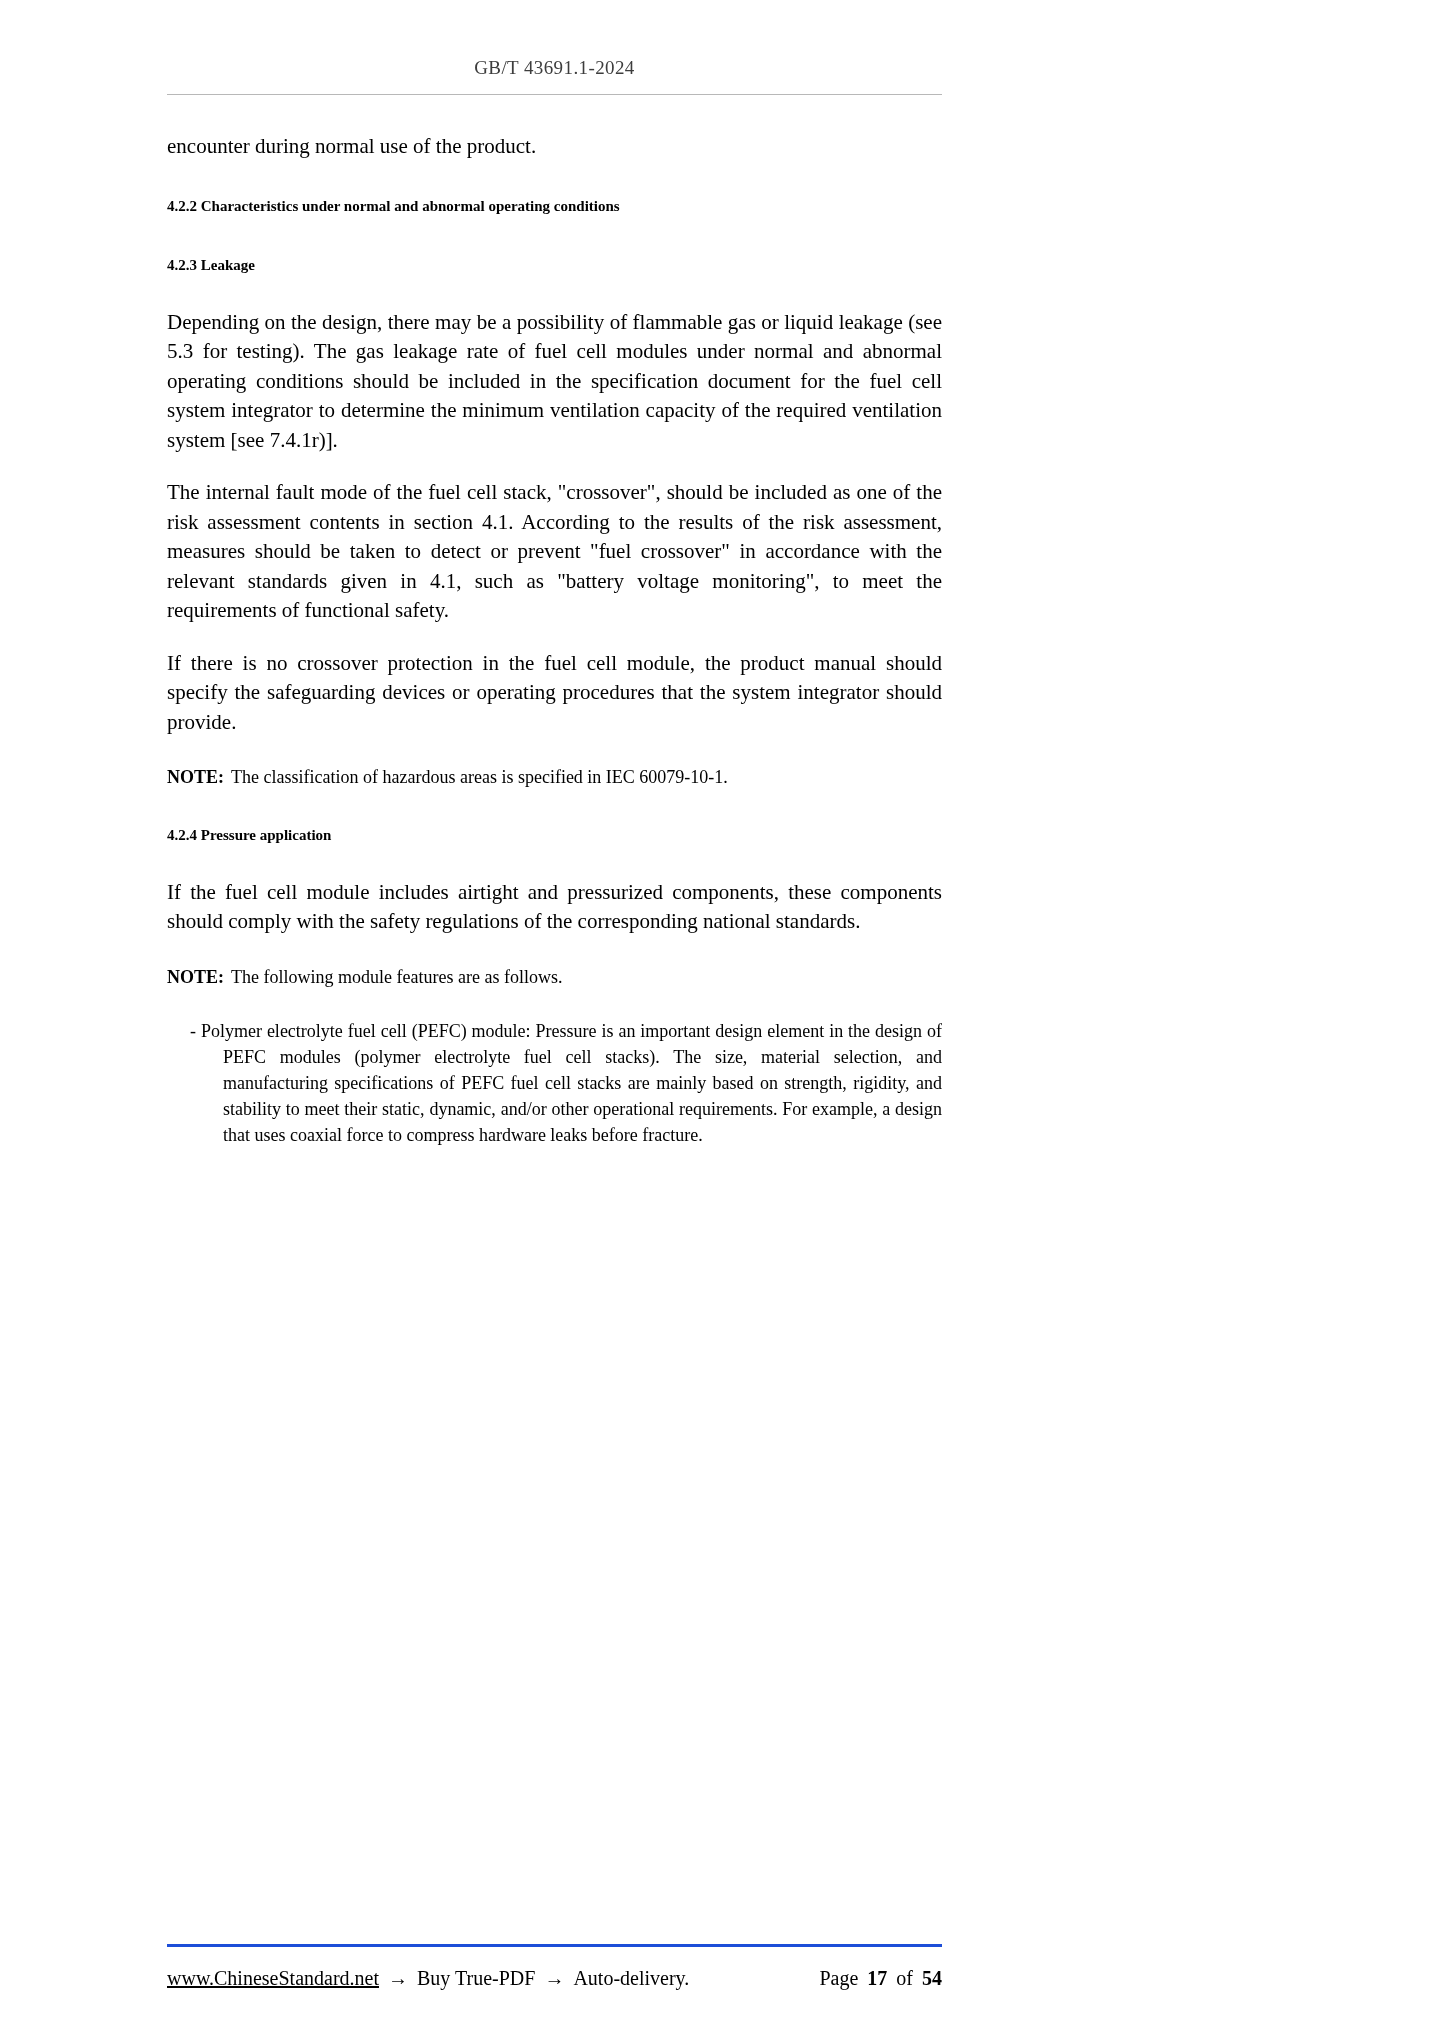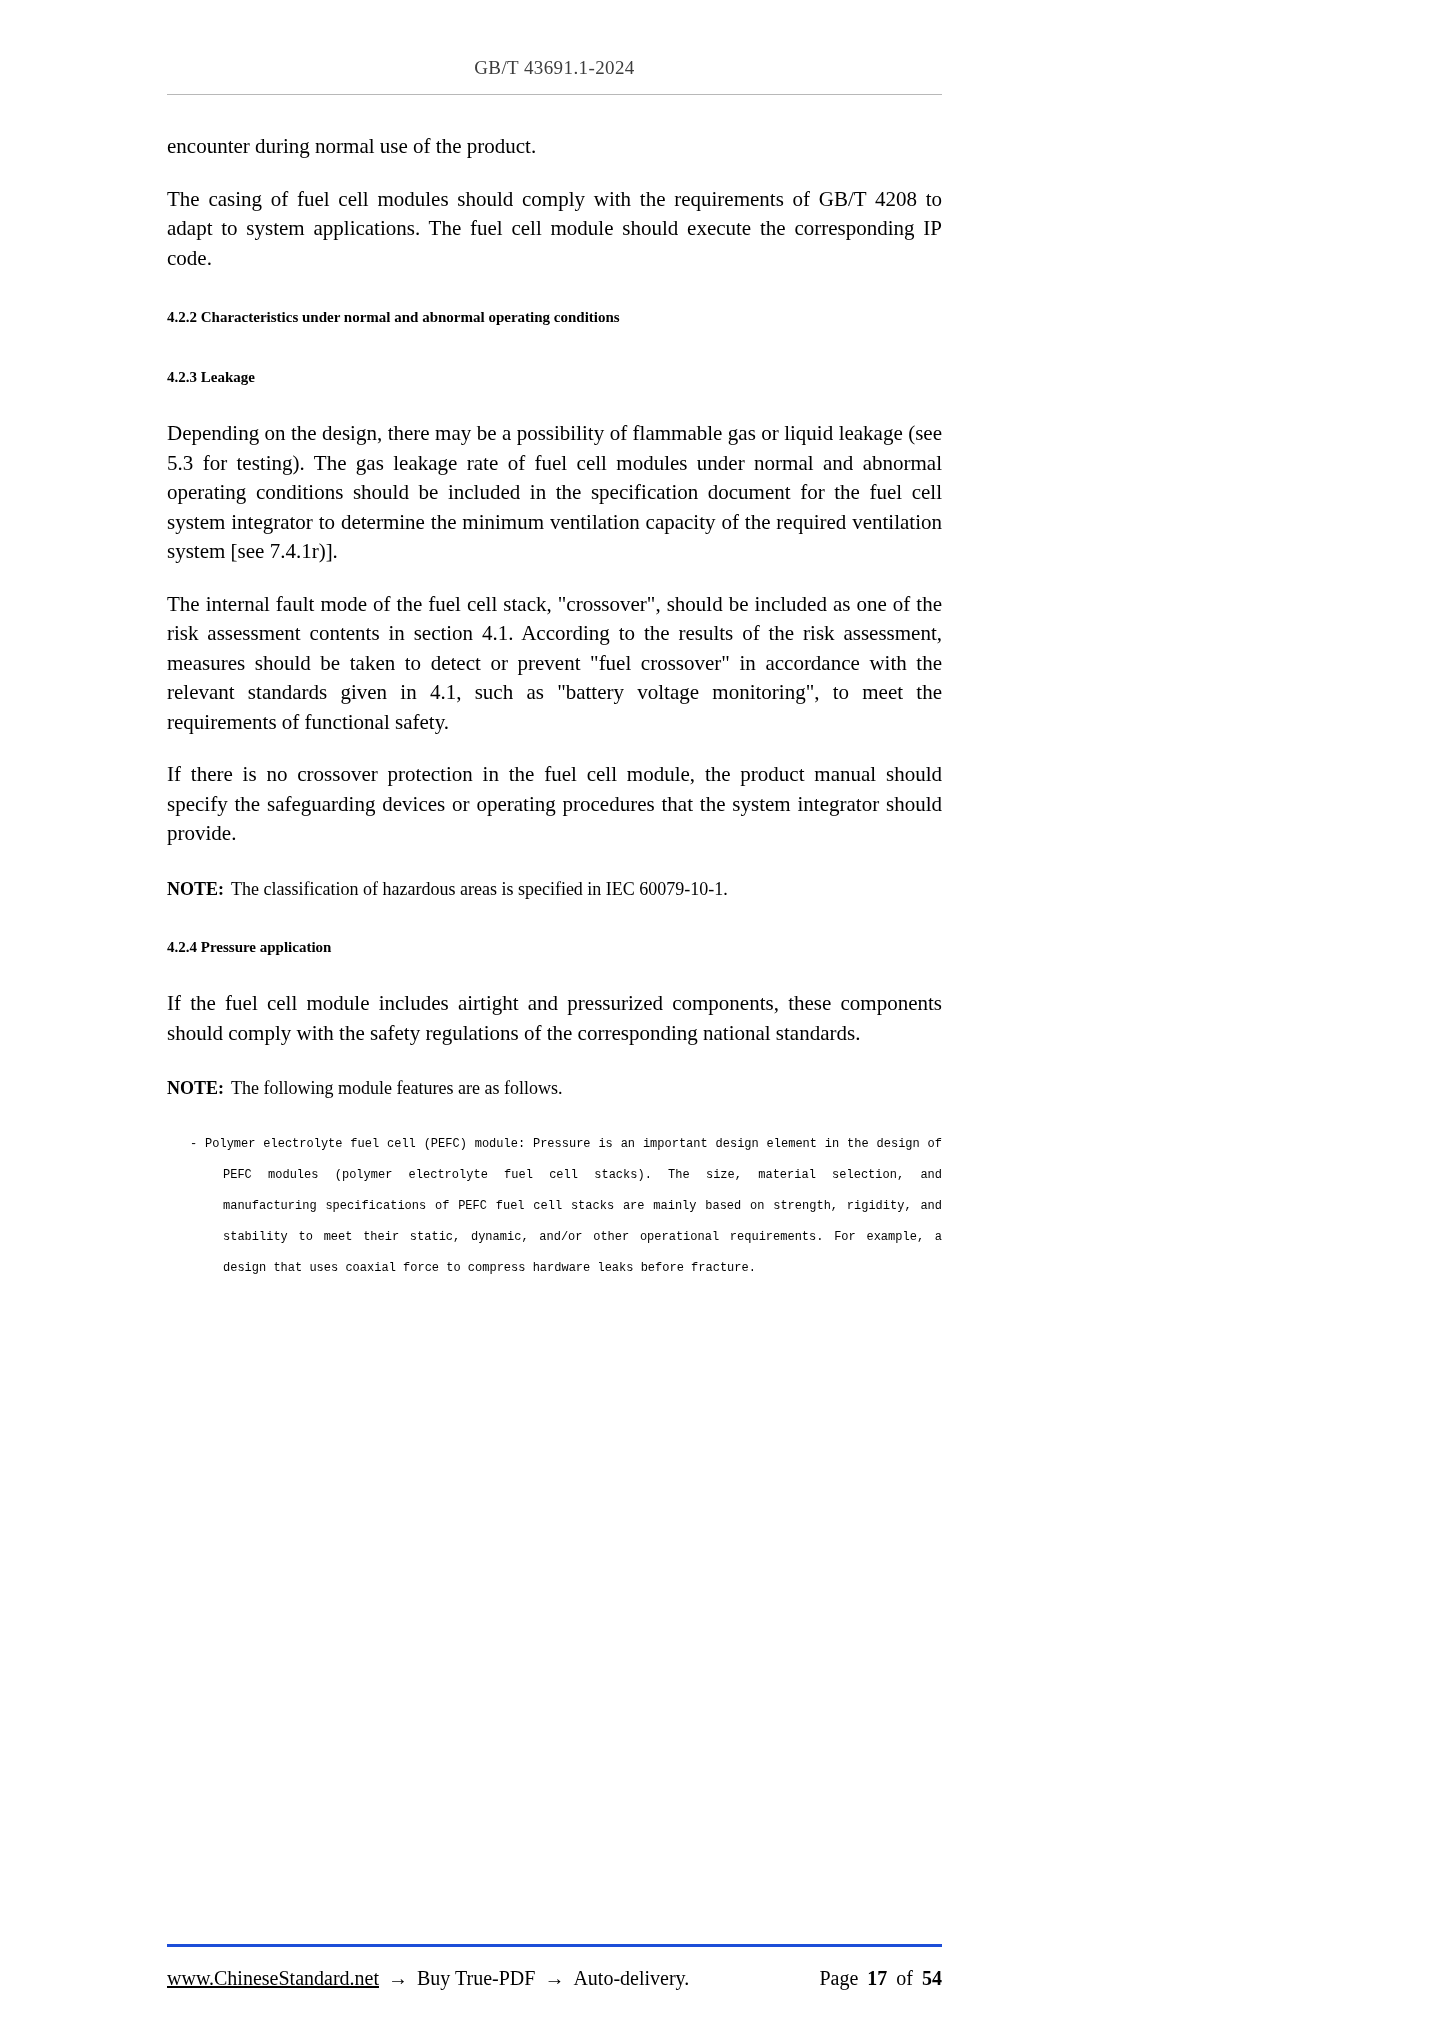--- a/index.html
+++ b/index.html
@@ -40,27 +40,26 @@
     font-weight: bold;
     margin: 30px 0 27px 0;
   }
   p.note {
     font-size: 18px;
     line-height: 27px;
     margin: 27px 0 27px 0;
   }
   .note-label { font-weight: bold; margin-right: 7px; }
   p.bullet {
-    font-size: 12px;
-    line-height: 31px;
+    font-size: 18px;
+    line-height: 26px;
     text-align: justify;
     margin: 27px 0 0 23px;
     padding-left: 33px;
     text-indent: -33px;
-    font-family: Liberation Mono, monospace;
   }
   .footer {
     position: absolute;
     left: 167px;
     top: 1944px;
     width: 775px;
     border-top: 3px solid #1d4ed8;
     padding-top: 20px;
     font-size: 20px;
     display: flex;
@@ -85,21 +84,20 @@
   <div class="column">
 
     <div class="doc-header">
       <span>GB/T 43691.1-2024</span>
     </div>
 
     <div class="body-text">
 
       <p class="para">encounter during normal use of the product.</p>
 
-      <p class="para">The casing of fuel cell modules should comply with the requirements of GB/T 4208 to adapt to system applications. The fuel cell module should execute the corresponding IP code.</p>
 
       <h2 class="heading">4.2.2 Characteristics under normal and abnormal operating conditions</h2>
 
 
       <h2 class="heading">4.2.3 Leakage</h2>
 
       <p class="para">Depending on the design, there may be a possibility of flammable gas or liquid leakage (see 5.3 for testing). The gas leakage rate of fuel cell modules under normal and abnormal operating conditions should be included in the specification document for the fuel cell system integrator to determine the minimum ventilation capacity of the required ventilation system [see 7.4.1r)].</p>
 
       <p class="para">The internal fault mode of the fuel cell stack, "crossover", should be included as one of the risk assessment contents in section 4.1. According to the results of the risk assessment, measures should be taken to detect or prevent "fuel crossover" in accordance with the relevant standards given in 4.1, such as "battery voltage monitoring", to meet the requirements of functional safety.</p>
 

